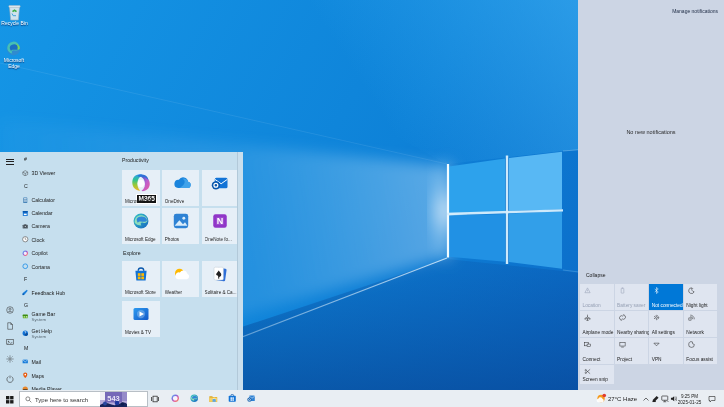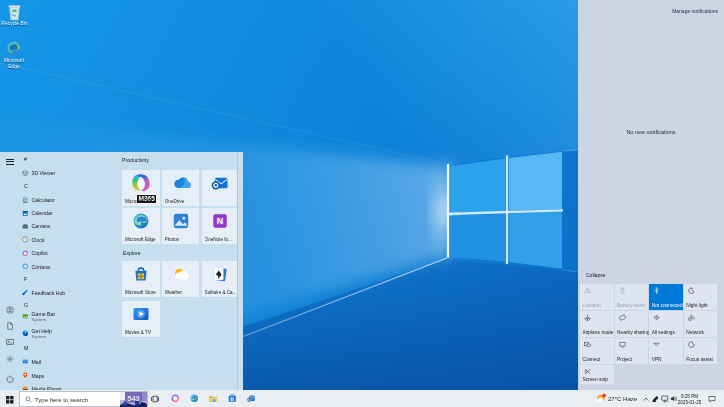--- a/index.html
+++ b/index.html
@@ -479,21 +479,21 @@
           <rect x="0" y="8.8" width="7.2" height="7.2"></rect>
           <rect x="8.8" y="8.8" width="7.2" height="7.2"></rect>
         </g>
       </svg>
  <div class="abs" style="left:19px;top:1px;width:129px;height:15.5px;background:#fff;border:0.5px solid #b8bfc6;box-sizing:border-box">
    <svg class="abs" style="left:5px;top:4px" width="7" height="7" viewBox="0 0 16 16">
           <circle cx="6.5" cy="6.5" r="4.5" fill="none" stroke="#444" stroke-width="1.4"></circle>
           <line x1="10" y1="10" x2="14.5" y2="14.5" stroke="#444" stroke-width="1.4"></line>
         </svg>
    <div class="abs" style="left:15px;top:4.5px;font-size:6px;color:#333">Type here to search</div>
-   <div class="abs" style="right:0;top:0;width:27px;height:14.5px;overflow:hidden">
+   <div class="abs" style="right:8px;top:0;width:39px;height:14.5px;overflow:hidden">
      <svg width="27" height="15" viewBox="0 0 27 15">
             <rect width="27" height="15" fill="#b9addb"></rect>
             <rect x="0" y="0" width="5" height="8" fill="#efedf5"></rect>
             <rect x="5" y="0" width="17" height="10.5" fill="#7668b8"></rect>
             <rect x="22" y="0" width="5" height="9" fill="#958ac9"></rect>
             <text x="13.5" y="8.5" font-size="7.5" font-weight="bold" fill="#e8e4f6" text-anchor="middle" font-family="Liberation Sans">543</text>
             <path d="M0 13 Q5 9.5 10 12 Q15 14.5 20 11.5 Q24 9.5 27 12 V15 H0 Z" fill="#17255c"></path>
             <circle cx="5" cy="11.5" r="2" fill="#2a47a0"></circle>
             <circle cx="17" cy="11" r="2.3" fill="#1d379c"></circle>
             <circle cx="22.5" cy="12" r="1.7" fill="#0f1c50"></circle>

